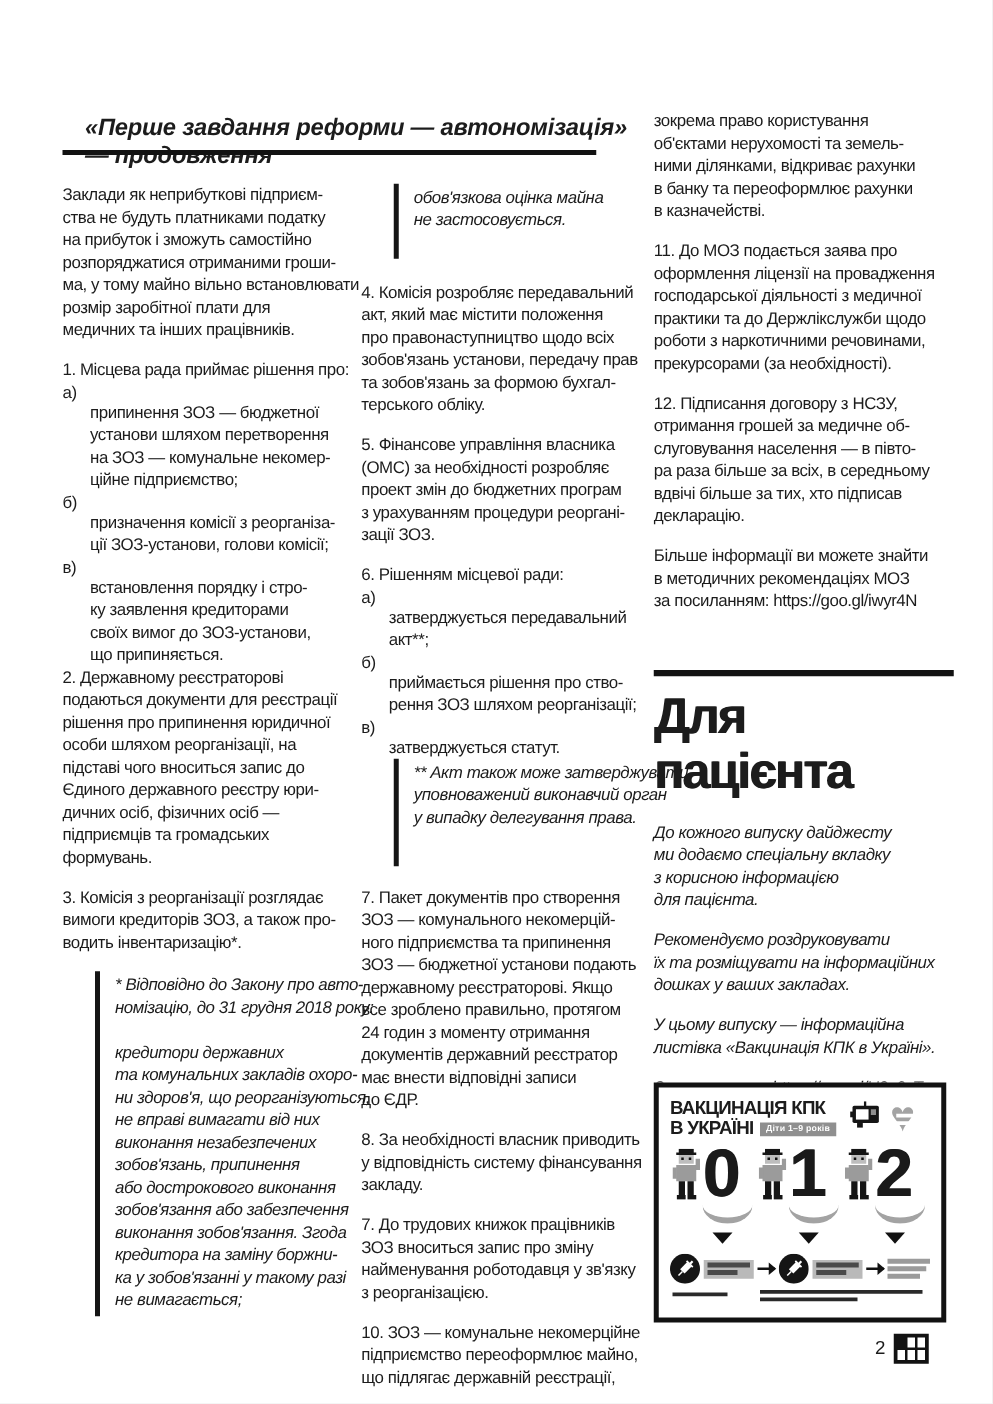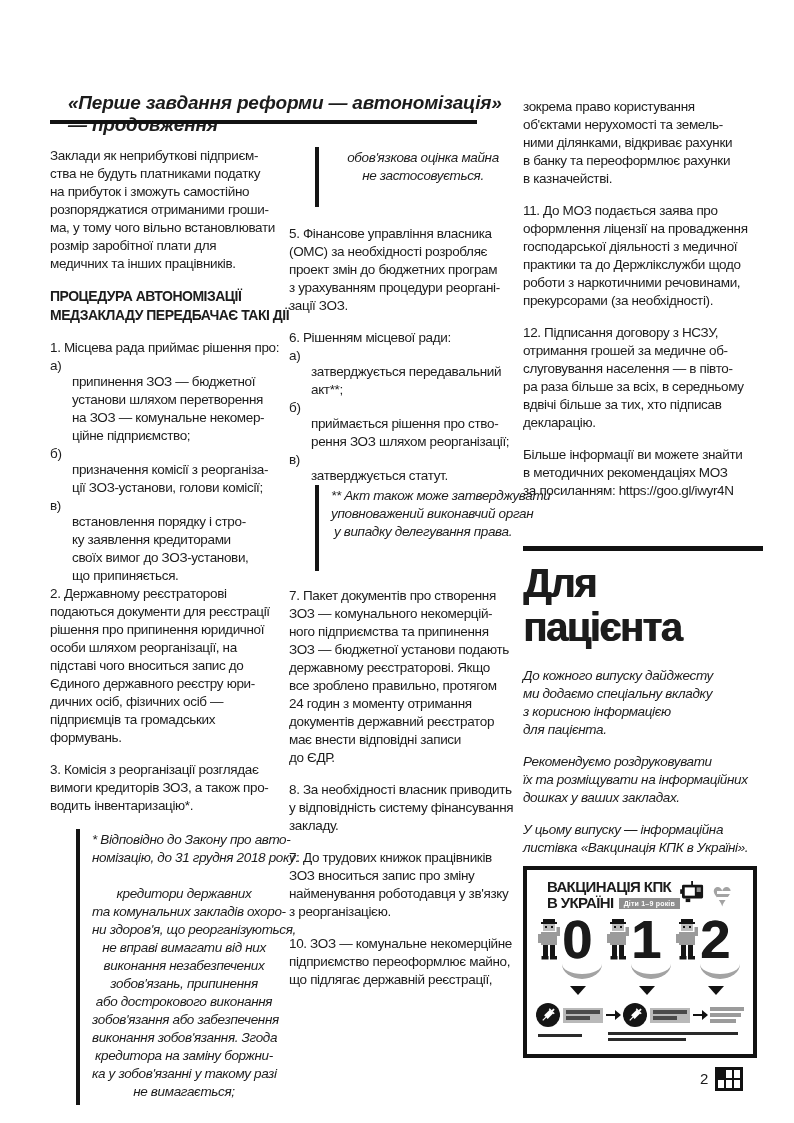--- a/index.html
+++ b/index.html
@@ -12,50 +12,49 @@
   
   .runhead{
     position:absolute;left:33px;top:92px;width:440px;
     font-size:19px;font-weight:bold;font-style:italic;letter-spacing:-0.2px;margin-left:35px;
   }
   .head-rule{position:absolute;left:50px;top:120px;width:427px;height:4px;background:#121212;}
   
   .col{position:absolute;font-size:13.5px;line-height:18px;letter-spacing:-0.35px;}
   #col1{left:50px;top:147px;width:226px;}
   #col2{left:289px;top:147px;width:226px;}
-  #col3{left:523px;top:98px;width:240px;}
+  #col3{left:523px;top:88px;width:240px;}
   .blk{margin:0 0 14px 0;}
   .proc-heading{
     font-weight:bold;font-size:14px;line-height:19px;letter-spacing:-0.5px;
     margin:0 0 14px 0;
   }
   .list-item{display:flex;margin:0;}
   .li-label{width:22px;flex:none;}
   .li-text{flex:1;}
   blockquote.note{
     border-left:4px solid #151515;margin:0 0 14px 26px;padding:2px 0 4px 12px;
     font-style:italic;
-    text-align:center;
   }
   blockquote.note-cont{padding-bottom:22px;margin-bottom:18px;}
   blockquote.note-mid{padding-bottom:30px;margin-bottom:16px;}
   .italic{}
   
   .sec-rule{height:5px;background:#121212;margin:46px 0 10px 0;}
   .patient-title{
     font-size:40px;line-height:44px;font-weight:bold;letter-spacing:-1.5px;
     margin:0 0 18px 0;text-shadow:0.8px 0 currentColor;
   }
   .pat-p{font-style:italic;margin:0 0 14px 0;}
   
   .infobox{
     position:absolute;left:523px;top:866px;width:234px;height:192px;
     border:4px solid #121212;box-sizing:border-box;background:#fff;padding:9px 9px 6px 9px;
   }
-  .ib-head{display:flex;justify-content:flex-end;align-items:flex-start;}
+  .ib-head{display:flex;justify-content:space-between;align-items:flex-start;}
   .ib-title{font-weight:bold;font-size:15px;line-height:16px;letter-spacing:-0.6px;}
   .ib-line2{display:flex;align-items:center;gap:5px;}
   .ib-badge{
     background:#8f8f8f;color:#ffffff;font-size:7px;font-weight:bold;
     padding:2px 5px;letter-spacing:0.2px;white-space:nowrap;
   }
   .ib-icons{display:flex;gap:6px;align-items:flex-start;margin-top:2px;}
   .heart{position:relative;width:32px;height:28px;}
   .heart .glyph{font-size:34px;line-height:26px;color:#a3a3a3;display:block;}
   .heart .stripe{position:absolute;left:5px;right:7px;height:3px;background:#fff;}
@@ -114,25 +113,23 @@
 <div class="page">
 
   <div class="runhead">«Перше завдання реформи — автономізація» — продовження</div>
   <div class="head-rule"></div>
 
   <div class="col" id="col1">
     <p class="blk pre">Заклади як неприбуткові підприєм-
 ства не будуть платниками податку
 на прибуток і зможуть самостійно
 розпоряджатися отриманими гроши-
-ма, у тому чого вільно встановлювати
+ма, у тому майно вільно встановлювати
 розмір заробітної плати для
 медичних та інших працівників.</p>
-    <h2 class="proc-heading pre">ПРОЦЕДУРА АВТОНОМІЗАЦІЇ
-МЕДЗАКЛАДУ ПЕРЕДБАЧАЄ ТАКІ ДІЇ</h2>
     <p class="blk pre" style="margin-bottom:0;">1. Місцева рада приймає рішення про:</p>
     <div class="list-item">
       <span class="li-label">а)</span>
       <span class="li-text pre">припинення ЗОЗ — бюджетної
 установи шляхом перетворення
 на ЗОЗ — комунальне некомер-
 ційне підприємство;</span>
     </div>
     <div class="list-item">
       <span class="li-label">б)</span>
@@ -171,20 +168,26 @@
 зобов'язання або забезпечення
 виконання зобов'язання. Згода
 кредитора на заміну боржни-
 ка у зобов'язанні у такому разі
 не вимагається;</blockquote>
   </div>
 
   <div class="col" id="col2">
     <blockquote class="note note-cont pre">обов'язкова оцінка майна
 не застосовується.</blockquote>
+    <p class="blk pre">4. Комісія розробляє передавальний
+акт, який має містити положення
+про правонаступництво щодо всіх
+зобов'язань установи, передачу прав
+та зобов'язань за формою бухгал-
+терського обліку.</p>
     <p class="blk pre">5. Фінансове управління власника
 (ОМС) за необхідності розробляє
 проект змін до бюджетних програм
 з урахуванням процедури реоргані-
 зації ЗОЗ.</p>
     <p class="blk pre" style="margin-bottom:0;">6. Рішенням місцевої ради:</p>
     <div class="list-item">
       <span class="li-label">а)</span>
       <span class="li-text pre">затверджується передавальний
 акт**;</span>

